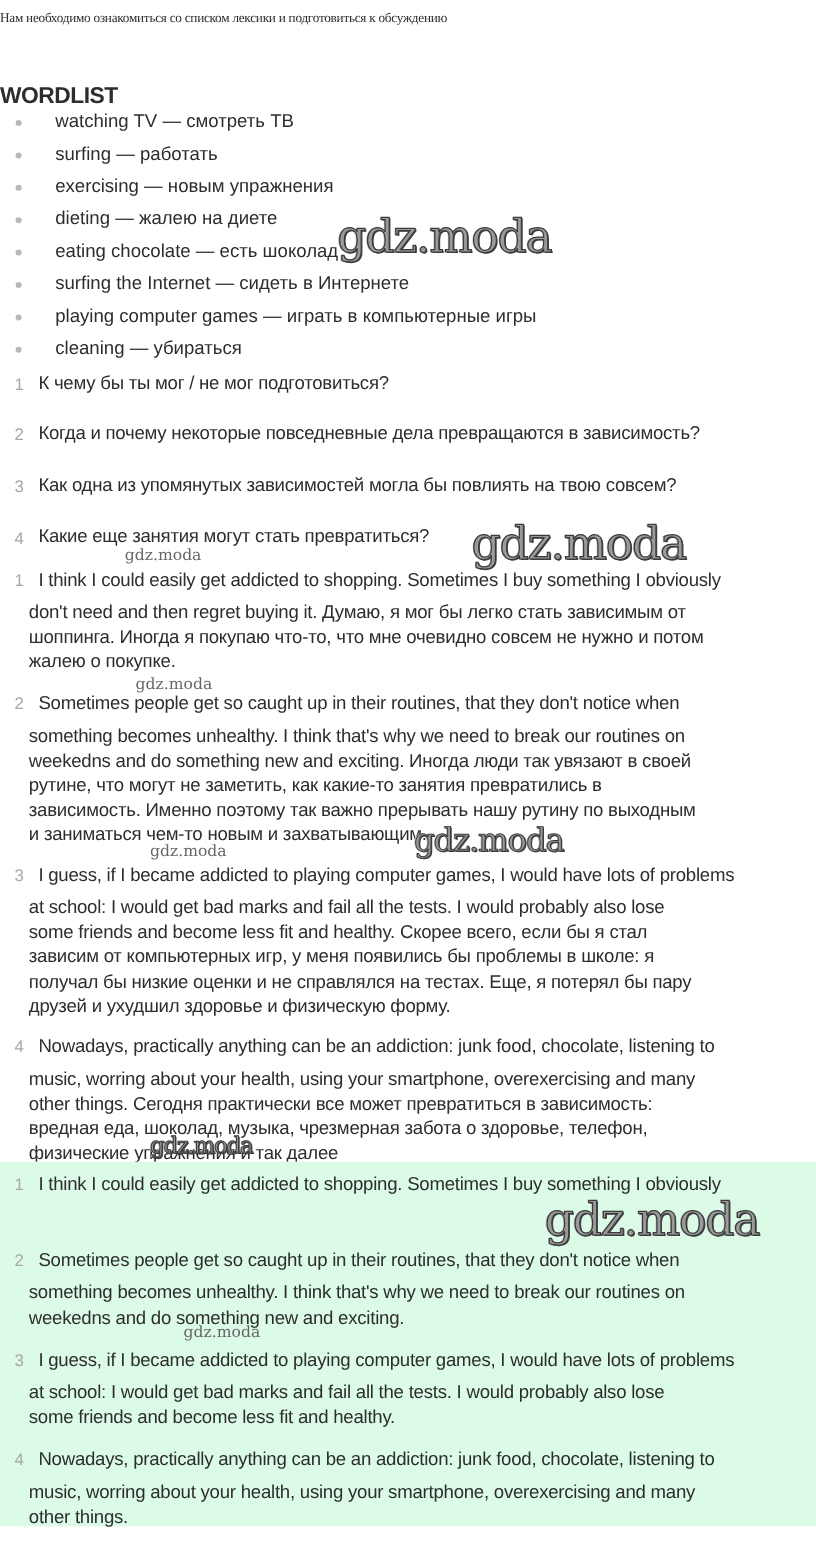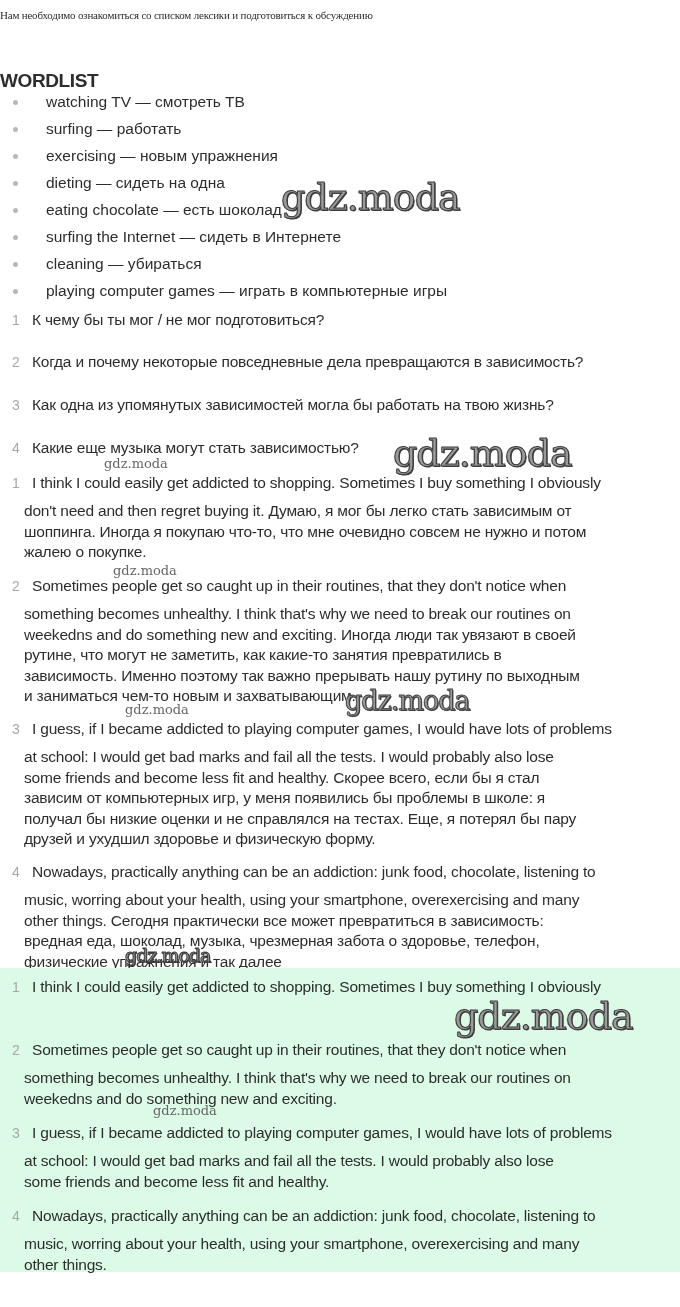--- a/index.html
+++ b/index.html
@@ -38,55 +38,55 @@
   <li>
       <span class="dot"></span>
       <span>surfing — работать</span>
     </li>
   <li>
       <span class="dot"></span>
       <span>exercising — новым упражнения</span>
     </li>
   <li>
       <span class="dot"></span>
-      <span>dieting — сидеть на одна</span>
+      <span>dieting — жалею на диете</span>
     </li>
   <li>
       <span class="dot"></span>
       <span>eating chocolate — есть шоколад</span>
     </li>
   <li>
       <span class="dot"></span>
       <span>surfing the Internet — сидеть в Интернете</span>
     </li>
   <li>
       <span class="dot"></span>
-      <span>cleaning — убираться</span>
+      <span>playing computer games — играть в компьютерные игры</span>
     </li>
   <li>
       <span class="dot"></span>
-      <span>playing computer games — играть в компьютерные игры</span>
+      <span>cleaning — убираться</span>
     </li>
 </ul>
 
 <div class="q" style="top:310px">
   <span class="num">1</span>
   <span>К чему бы ты мог / не мог подготовиться?</span>
 </div>
 <div class="q" style="top:352px">
   <span class="num">2</span>
   <span>Когда и почему некоторые повседневные дела превращаются в зависимость?</span>
 </div>
 <div class="q" style="top:395px">
   <span class="num">3</span>
-  <span>Как одна из упомянутых зависимостей могла бы работать на твою жизнь?</span>
+  <span>Как одна из упомянутых зависимостей могла бы повлиять на твою совсем?</span>
 </div>
 <div class="q" style="top:438px">
   <span class="num">4</span>
-  <span>Какие еще музыка могут стать зависимостью?</span>
+  <span>Какие еще занятия могут стать превратиться?</span>
 </div>
 
 <div class="ans" style="top:473px">
   <div class="first"><span class="num">1</span><span>I think I could easily get addicted to shopping. Sometimes I buy something I obviously</span></div>
   <div class="rest">don't need and then regret buying it. Думаю, я мог бы легко стать зависимым от шоппинга. Иногда я покупаю что-то, что мне очевидно совсем не нужно и потом жалею о покупке.</div>
 </div>
 <div class="ans" style="top:576px">
   <div class="first"><span class="num">2</span><span>Sometimes people get so caught up in their routines, that they don't notice when</span></div>
   <div class="rest">something becomes unhealthy. I think that's why we need to break our routines on weekedns and do something new and exciting. Иногда люди так увязают в своей рутине, что могут не заметить, как какие-то занятия превратились в зависимость. Именно поэтому так важно прерывать нашу рутину по выходным и заниматься чем-то новым и захватывающим.</div>
 </div>

